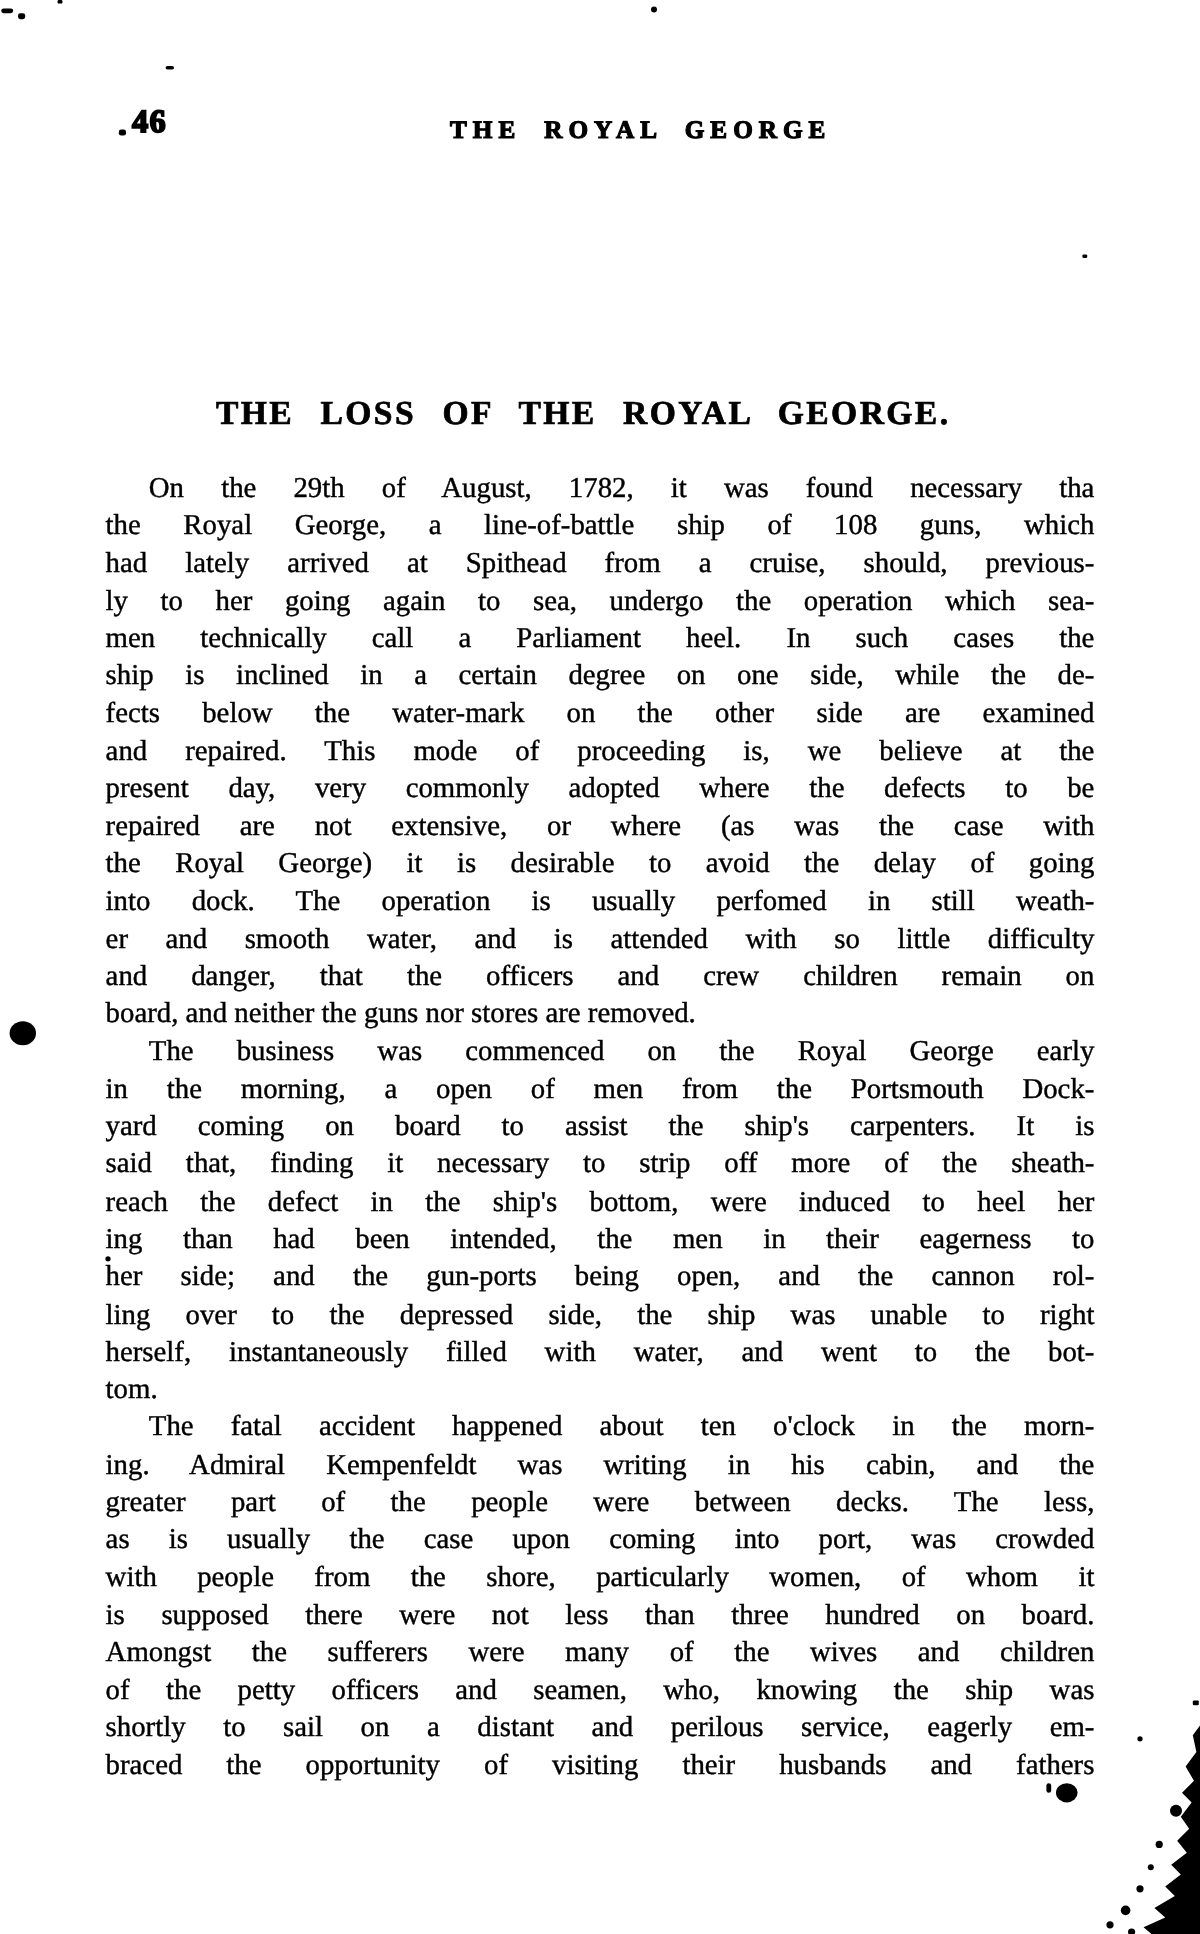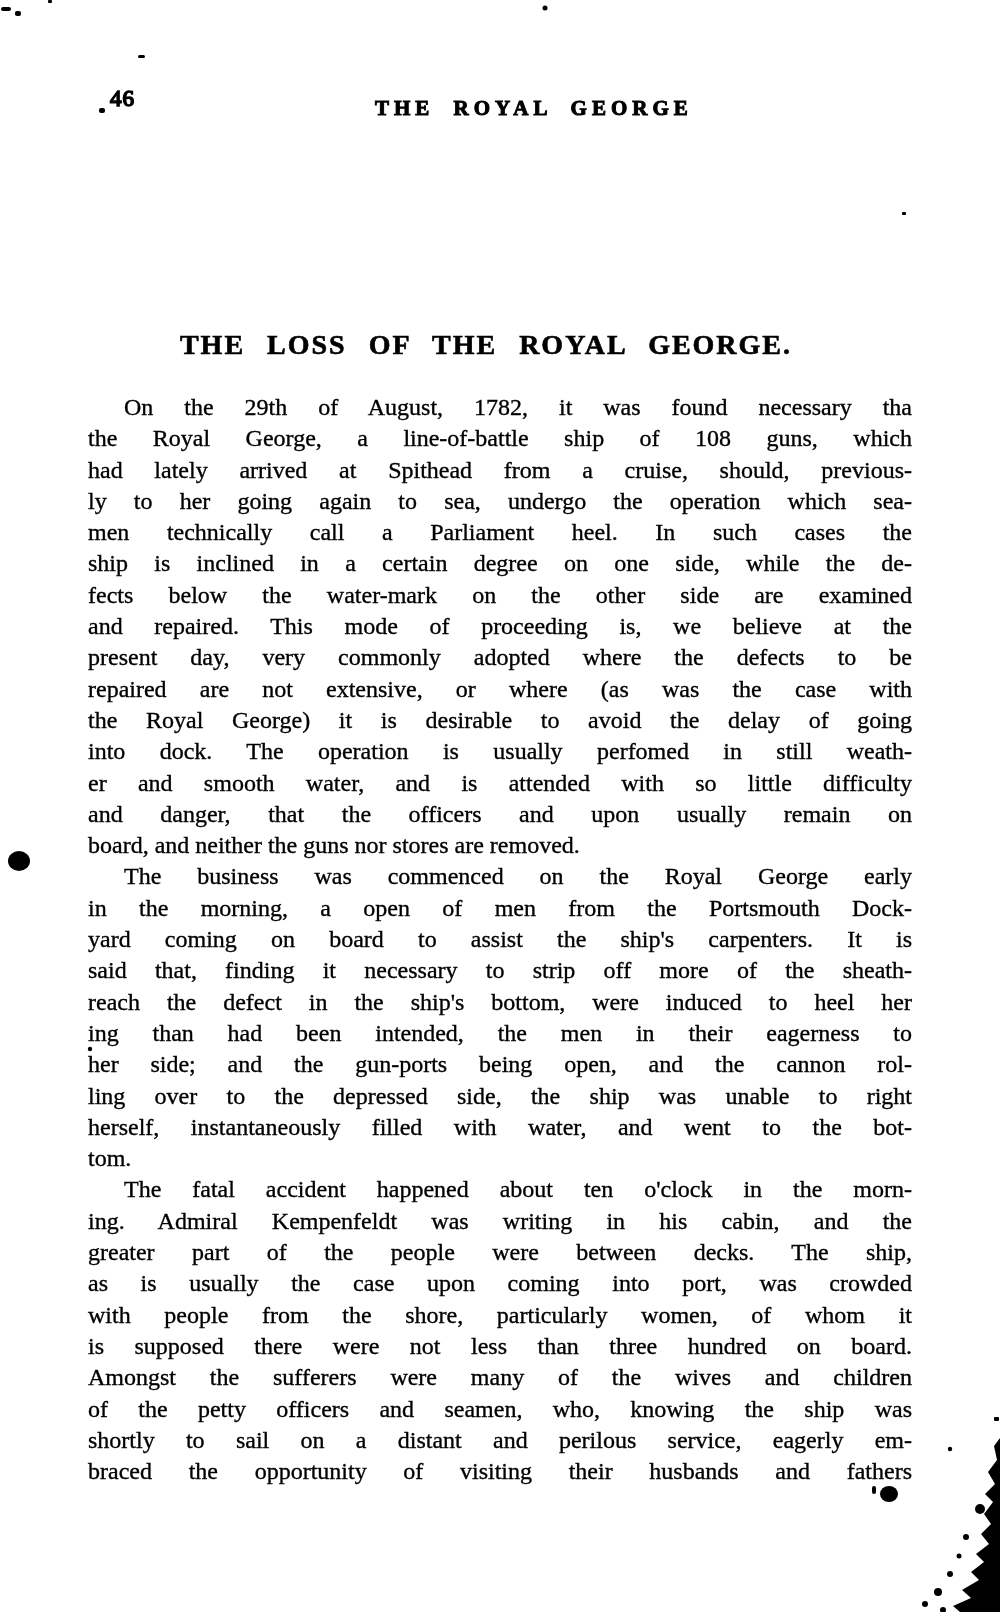--- a/index.html
+++ b/index.html
@@ -9,22 +9,22 @@
     height: 1612px;
     background: #ffffff;
     overflow: hidden;
     font-family: "Liberation Serif", "DejaVu Serif", serif;
     color: #000000;
   }
   .header-pagenum {
     position: absolute;
     left: 110px;
     top: 86px;
-    font-size: 23px;
-    font-weight: 400;
+    font-size: 27px;
+    font-weight: 700;
     letter-spacing: 1px;
     text-align: right;
     -webkit-text-stroke: 1.6px #000;
   }
   .header-running-title {
     position: absolute;
     left: 375px;
     top: 96px;
     font-size: 21px;
     font-weight: 700;
@@ -88,39 +88,39 @@
         <div class="line">ly to her going again to sea, undergo the operation which sea-</div>
         <div class="line">men technically call a Parliament heel. In such cases the</div>
         <div class="line">ship is inclined in a certain degree on one side, while the de-</div>
         <div class="line">fects below the water-mark on the other side are examined</div>
         <div class="line">and repaired. This mode of proceeding is, we believe at the</div>
         <div class="line">present day, very commonly adopted where the defects to be</div>
         <div class="line">repaired are not extensive, or where (as was the case with</div>
         <div class="line">the Royal George) it is desirable to avoid the delay of going</div>
         <div class="line">into dock. The operation is usually perfomed in still weath-</div>
         <div class="line">er and smooth water, and is attended with so little difficulty</div>
-        <div class="line">and danger, that the officers and upon usually remain on</div>
+        <div class="line">and danger, that the officers and crew children remain on</div>
         <div class="line nojust">board, and neither the guns nor stores are removed.</div>
       </div>
       <div class="paragraph">
         <div class="line indent">The business was commenced on the Royal George early</div>
         <div class="line">in the morning, a open of men from the Portsmouth Dock-</div>
         <div class="line">yard coming on board to assist the ship's carpenters. It is</div>
         <div class="line">said that, finding it necessary to strip off more of the sheath-</div>
         <div class="line">reach the defect in the ship's bottom, were induced to heel her</div>
         <div class="line">ing than had been intended, the men in their eagerness to</div>
         <div class="line">her side; and the gun-ports being open, and the cannon rol-</div>
         <div class="line">ling over to the depressed side, the ship was unable to right</div>
         <div class="line">herself, instantaneously filled with water, and went to the bot-</div>
         <div class="line nojust">tom.</div>
       </div>
       <div class="paragraph">
         <div class="line indent">The fatal accident happened about ten o'clock in the morn-</div>
         <div class="line">ing. Admiral Kempenfeldt was writing in his cabin, and the</div>
-        <div class="line">greater part of the people were between decks. The ship,</div>
+        <div class="line">greater part of the people were between decks. The less,</div>
         <div class="line">as is usually the case upon coming into port, was crowded</div>
         <div class="line">with people from the shore, particularly women, of whom it</div>
         <div class="line">is supposed there were not less than three hundred on board.</div>
         <div class="line">Amongst the sufferers were many of the wives and children</div>
         <div class="line">of the petty officers and seamen, who, knowing the ship was</div>
         <div class="line">shortly to sail on a distant and perilous service, eagerly em-</div>
         <div class="line">braced the opportunity of visiting their husbands and fathers</div>
       </div>
     </div>
 

